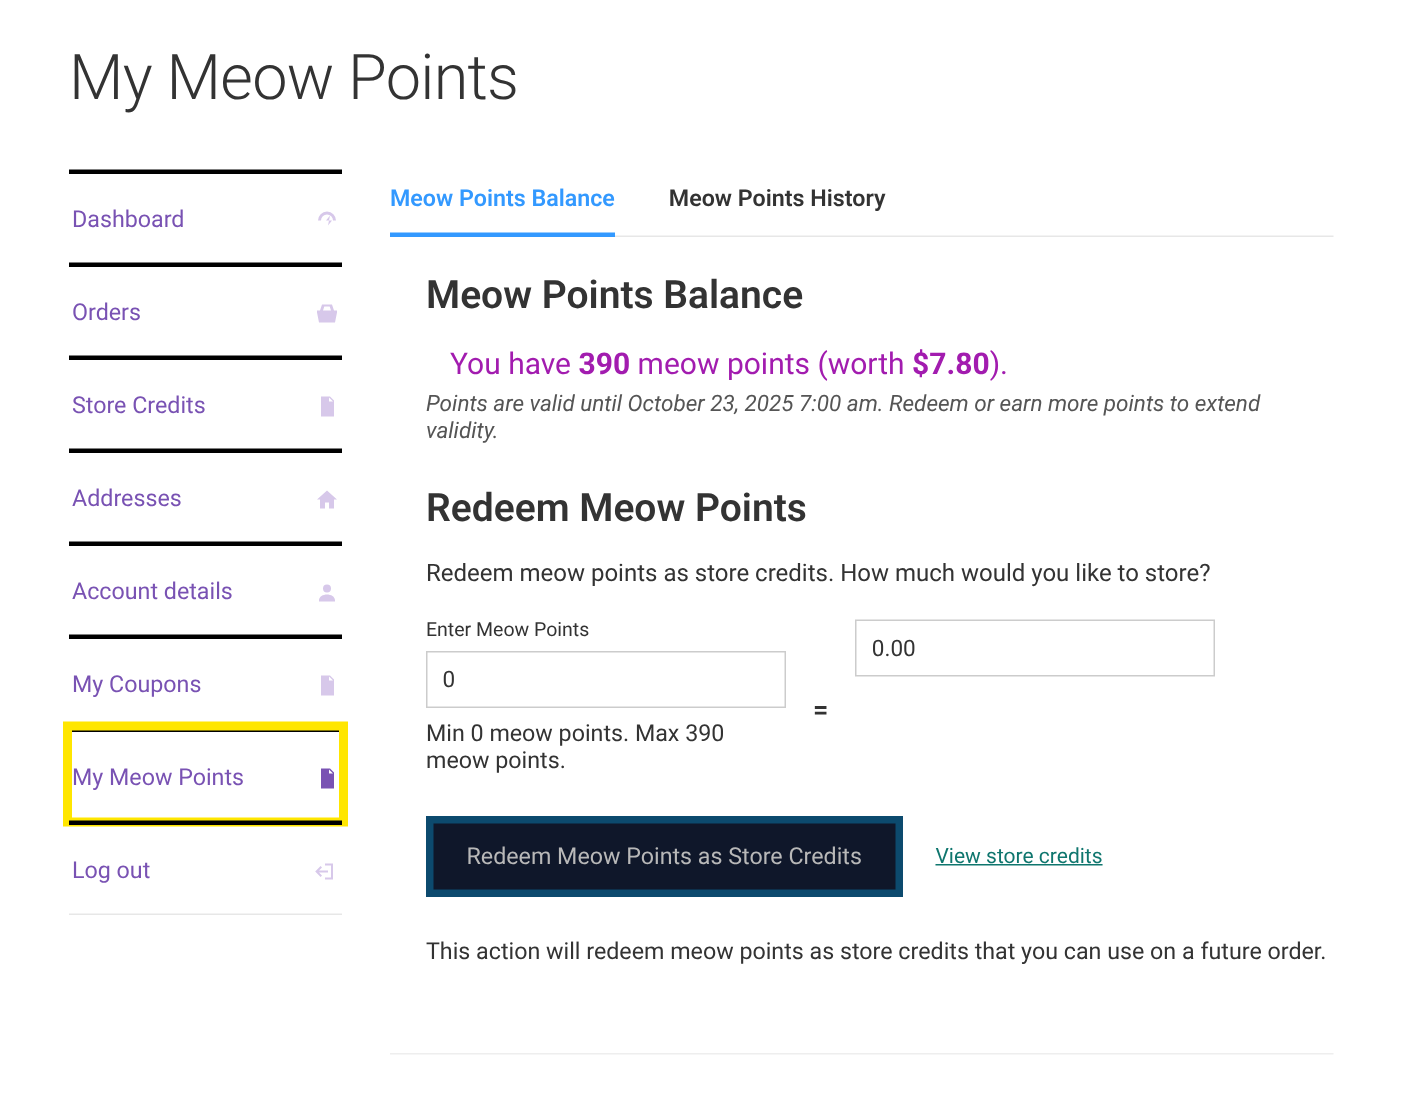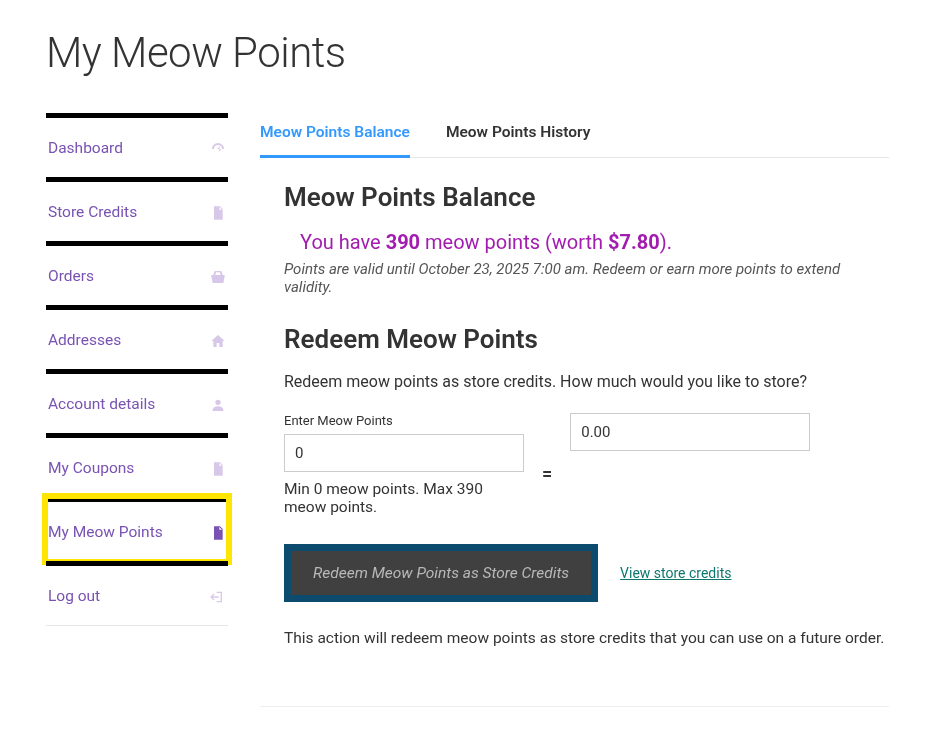--- a/index.html
+++ b/index.html
@@ -11,21 +11,21 @@
   h1.page-title {
     font-size: 42px; font-weight: 300; color: #333; margin: 28px 0 36px 0;
     letter-spacing: -0.5px;
   }
   .layout { display: flex; gap: 32px; align-items: flex-start; }
 
   
   nav.sidebar { width: 182px; flex: 0 0 182px; }
   nav.sidebar ul { list-style: none; margin: 0; padding: 0; }
   nav.sidebar li {
-    border-top: 5px solid #000000;
+    border-top: 3px solid #000000;
     position: relative;
   }
   nav.sidebar li:last-child { border-bottom: 1px solid #e7e7e7; }
   nav.sidebar a {
     display: flex; align-items: center; justify-content: space-between;
     padding: 20px 2px 20px 2px; color: #7952b3; text-decoration: none;
     font-size: 15.5px;
   }
   nav.sidebar a .label {}
   nav.sidebar a .icon { color: #d7c8ea; font-size: 16px; width: 18px; text-align: right; }
@@ -64,24 +64,23 @@
   .field label { font-size: 13px; color: #333; margin-bottom: 6px; }
   .field input {
     border: 1px solid #ccc; padding: 9px 10px; font-size: 15px;
     width: 240px; color: #333; font-family: inherit;
   }
   .equals { align-self: center; font-size: 18px; color: #333; padding-top: 18px; font-weight:600; }
   .constraints { font-size: 15.5px; color: #333; margin-top: 8px; max-width: 240px; }
 
   .action-row { display: flex; align-items: center; gap: 22px; margin-top: 28px; }
   .redeem-btn {
-    border: 7px solid #0c4a6e; background: #404040; color: #b8b8b8;
+    border: 5px solid #0c4a6e; background: #0f172a; color: #b8b8b8;
     font-size: 15.5px; padding: 13px 22px; cursor: not-allowed;
     font-family: inherit;
-    font-style: italic;
   }
   .view-link { color: #0f766e; text-decoration: underline; font-size: 14px; }
   .footnote { font-size: 15.5px; color: #333; margin-top: 24px; line-height: 1.55; max-width: 620px; }
 
   
   svg.glyph { width: 16px; height: 16px; fill: currentColor; display: inline-block; vertical-align: middle;}
 </style>
 </head>
 <body>
 
@@ -96,34 +95,34 @@
           <span class="label">Dashboard</span>
           <span class="icon">
             <svg class="glyph" viewBox="0 0 24 24">
                 <path d="M12 3a9 9 0 00-9 9h3a6 6 0 1112 0h3a9 9 0 00-9-9zm-1 9l4-5-1 5h3l-4 5 1-5h-3z"></path>
               </svg>
           </span>
         </a>
       </li>
       <li>
         <a href="#">
+          <span class="label">Orders</span>
+          <span class="icon">
+            <svg class="glyph" viewBox="0 0 24 24">
+                <path d="M5 9l2-6h10l2 6h3v2l-2 10H4L2 11V9h3zm3 0h8l-1.3-4H9.3L8 9z"></path>
+              </svg>
+          </span>
+        </a>
+      </li>
+      <li>
+        <a href="#">
           <span class="label">Store Credits</span>
           <span class="icon">
             <svg class="glyph" viewBox="0 0 24 24">
                 <path d="M6 2h9l4 4v16H6V2zm8 1v4h4M8 12h8v1H8zm0 3h8v1H8z"></path>
-              </svg>
-          </span>
-        </a>
-      </li>
-      <li>
-        <a href="#">
-          <span class="label">Orders</span>
-          <span class="icon">
-            <svg class="glyph" viewBox="0 0 24 24">
-                <path d="M5 9l2-6h10l2 6h3v2l-2 10H4L2 11V9h3zm3 0h8l-1.3-4H9.3L8 9z"></path>
               </svg>
           </span>
         </a>
       </li>
       <li>
         <a href="#">
           <span class="label">Addresses</span>
           <span class="icon">
             <svg class="glyph" viewBox="0 0 24 24">
                 <path d="M12 3l10 9h-3v9h-5v-6H10v6H5v-9H2l10-9z"></path>

